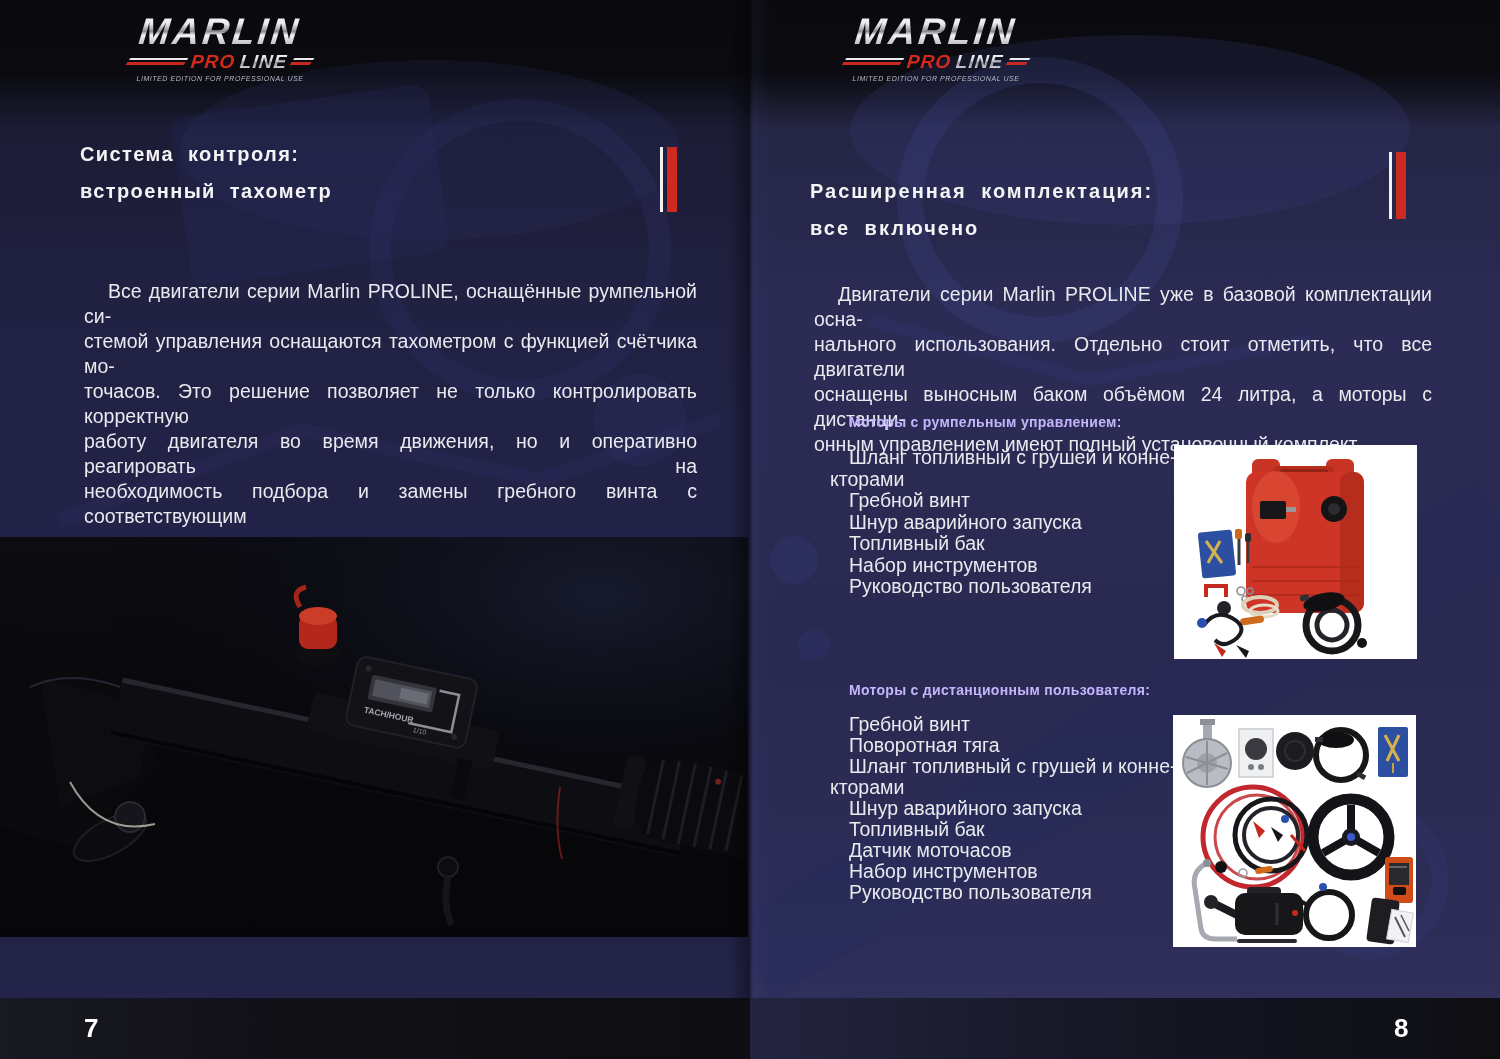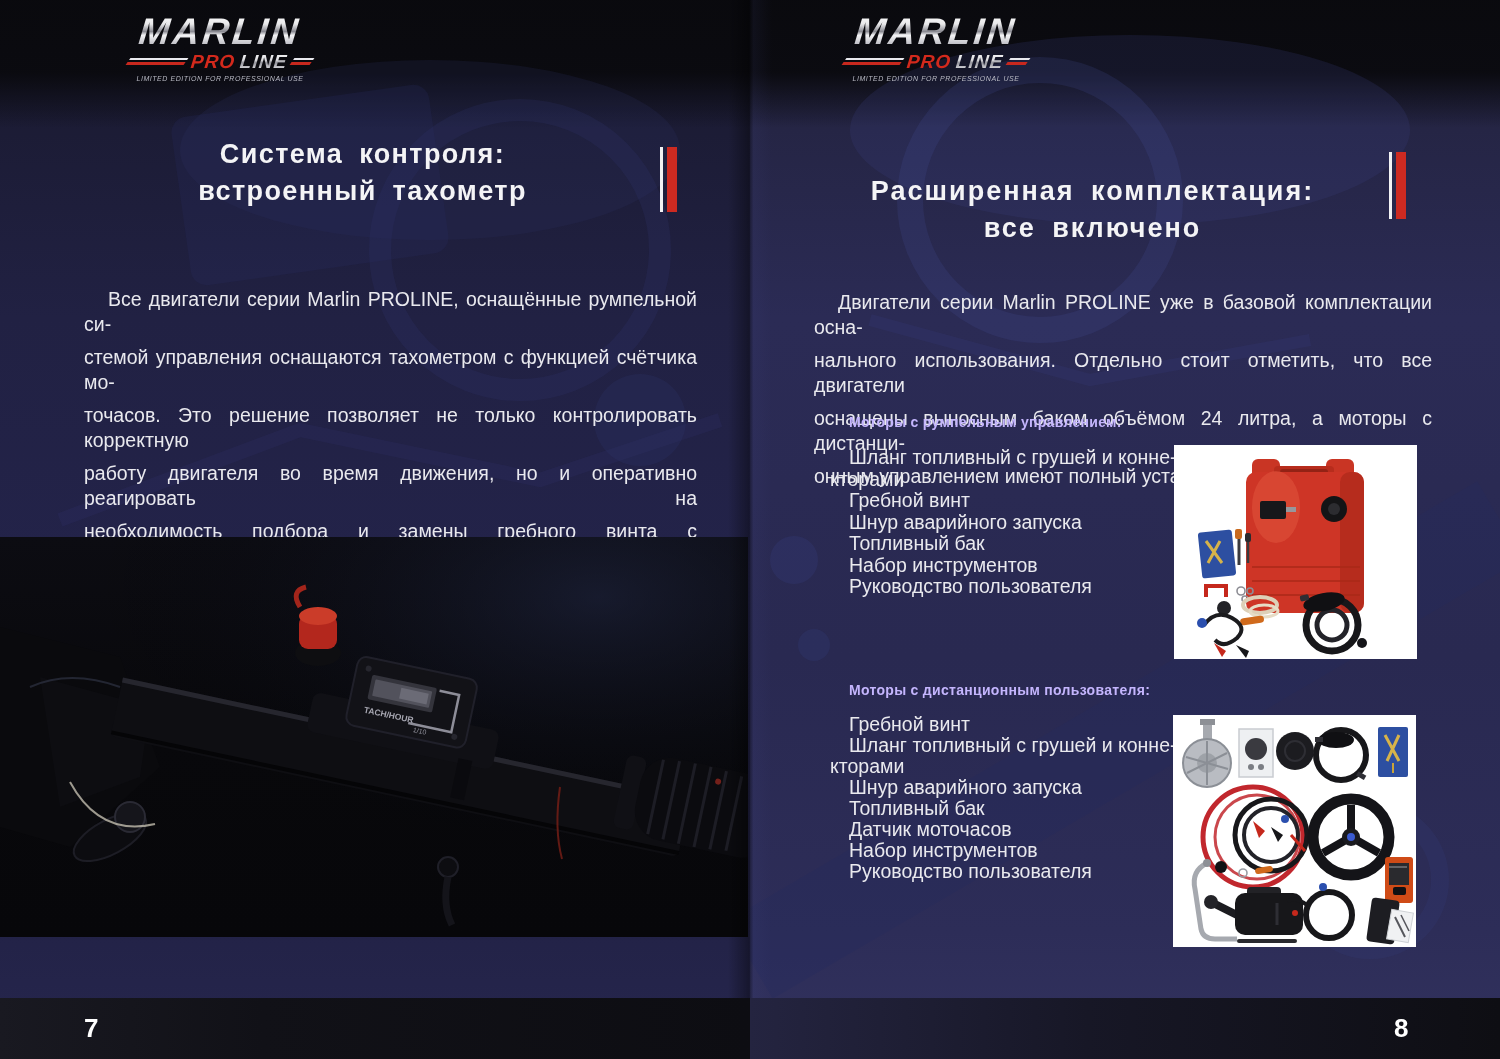--- a/index.html
+++ b/index.html
@@ -28,35 +28,35 @@
   .st i{display:block;height:2px;background:#e9e9ee;}
   .st i.r{height:3px;background:#c8281e;}
   .st-long{width:58px;} .st-short{width:20px;}
   .pro,.line{font-weight:bold;font-style:italic;font-size:19px;letter-spacing:1px;line-height:1;transform:skewX(-6deg);display:inline-block;}
   .pro{color:#d3291c;}
   .line{background:linear-gradient(180deg,#fdfdfd 0%,#d8d8dc 45%,#8f8f98 55%,#eeeef1 100%);
       -webkit-background-clip:text;background-clip:text;color:transparent;}
   .tag{font-size:7px;font-style:italic;color:#b9bac4;letter-spacing:0.55px;margin-top:4px;}
 
   
-  .h1{position:absolute;width:565px;text-align:center;color:#f4f4f6;font-weight:bold;
-      font-size:27px;line-height:37px;letter-spacing:1.4px;word-spacing:7px;}
+  .h1{position:absolute;width:565px;text-align:left;color:#f4f4f6;font-weight:bold;
+      font-size:20px;line-height:37px;letter-spacing:1.4px;word-spacing:7px;}
   .h1-left{left:80px;top:136px;}
   .h1-right{left:810px;top:145px;letter-spacing:2px;margin-top:28px;}
   .vbars{position:absolute;display:flex;}
   .vbars-left{left:660px;top:147px;height:65px;}
   .vbars-right{left:1389px;top:152px;height:67px;}
   .vbars .vw{width:3px;background:#f2f2f4;margin-right:4px;}
   .vbars .vr{width:10px;background:#cd2a21;}
 
   
   .para{position:absolute;color:#e9e9ee;font-size:19.5px;line-height:25px;}
   .para-left{left:84px;top:279px;width:613px;}
   .para-right{left:814px;top:282px;width:618px;}
-  .jline{text-align:justify;text-align-last:justify;margin-top:8px;}
+  .jline{text-align:justify;text-align-last:justify;}
   .jline:last-child{text-align-last:left;}
   .jline:first-child{text-indent:24px;}
 
   
   .sect-h{position:absolute;color:#c4b5fd;font-weight:bold;font-size:14px;letter-spacing:0.3px;}
   .sect-h1{left:849px;top:414px;}
   .sect-h2{left:849px;top:682px;}
   .list{position:absolute;width:362px;color:#e9e9ee;font-size:19.5px;line-height:21.5px;}
   .list1{left:830px;top:447px;}
   .list2{left:830px;top:714px;line-height:21px;}
@@ -256,20 +256,21 @@
       <div class="li">Гребной винт</div>
       <div class="li">Шнур аварийного запуска</div>
       <div class="li">Топливный бак</div>
       <div class="li">Набор инструментов</div>
       <div class="li">Руководство пользователя</div>
     </div>
 
   <div class="sect-h sect-h2">Моторы с дистанционным пользователя:</div>
   <div class="list list2">
       <div class="li">Гребной винт</div>
+      <div class="li">Поворотная тяга</div>
       <div class="li">Шланг топливный с грушей и конне-
 кторами</div>
       <div class="li">Шнур аварийного запуска</div>
       <div class="li">Топливный бак</div>
       <div class="li">Датчик моточасов</div>
       <div class="li">Набор инструментов</div>
       <div class="li">Руководство пользователя</div>
     </div>
 
   <div class="photo photo1">

